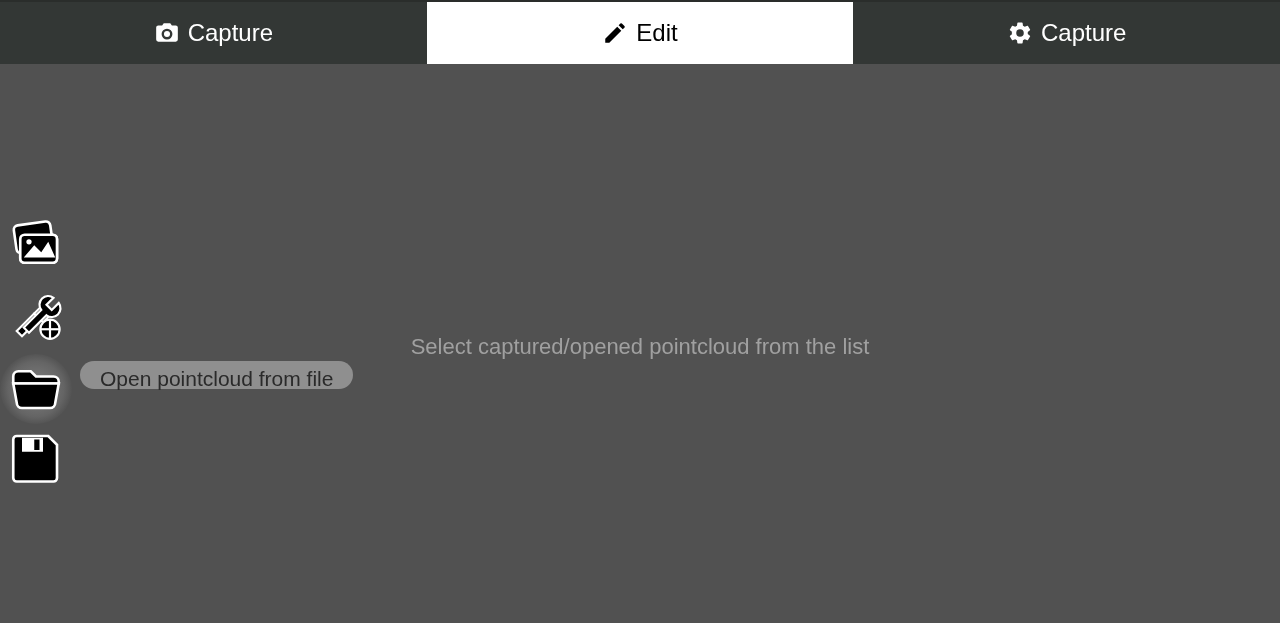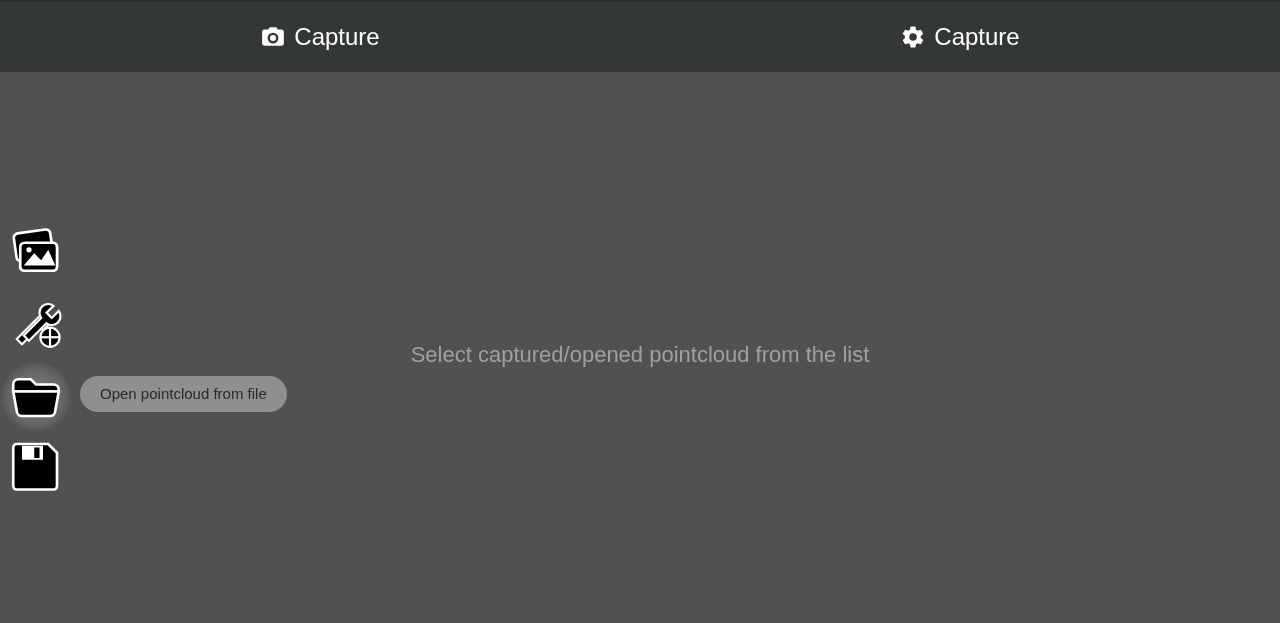--- a/index.html
+++ b/index.html
@@ -1,21 +1,21 @@
 <!DOCTYPE html>
 <html><head>
   <meta charset="utf-8">
   <style>
     * { margin:0; padding:0; box-sizing:border-box; }
     html,body { width:1280px; height:623px; background:#515151; font-family:Arial, Helvetica, sans-serif; overflow:hidden; }
 
     
     .tabs {
       display:flex;
-      height:72px;
+      height:64px;
       background:#333735;
       border-top:2px solid #2a2d2b;
     }
     .tab {
       flex:1;
       display:flex;
       align-items:center;
       justify-content:center;
       gap:8px;
       color:#ffffff;
@@ -64,44 +64,52 @@
     .tbtn svg { width:56px; height:56px; }
     .tbtn.selected {
       border-radius:50%;
       background: radial-gradient(circle at center, rgba(170,170,170,0.55) 0%, rgba(170,170,170,0.22) 55%, rgba(81,81,81,0) 73%);
     }
 
     
     .tooltip {
       position:absolute;
       left:80px;
-      top:304px;
-      height:36px;
+      top:297px;
+      height:28px;
       padding:0 20px;
       background:#8f8f8f;
       color:#2a2a2a;
-      font-size:15px;
+      font-size:21px;
       line-height:36px;
       border-radius:18px;
       white-space:nowrap;
     }
   </style>
 </head>
 <body>
 
 <div class="tabs">
   <div class="tab">
     <span class="icon">
       <svg viewBox="0 0 24 24" fill="currentColor">
           <path d="M9 3l-1.5 2H4a2 2 0 0 0-2 2v11a2 2 0 0 0 2 2h16a2 2 0 0 0 2-2V7a2 2 0 0 0-2-2h-3.5L15 3H9zm3 5a5 5 0 1 1 0 10 5 5 0 0 1 0-10zm0 2.2a2.8 2.8 0 1 0 0 5.6 2.8 2.8 0 0 0 0-5.6z"></path>
         </svg>
     </span>
     <span>Capture</span>
   </div>
 
+  <div class="tab active">
+    <span class="icon">
+      <svg viewBox="0 0 24 24" fill="currentColor">
+          <path d="M3 17.25V21h3.75L17.81 9.94l-3.75-3.75L3 17.25zM20.71 7.04a1 1 0 0 0 0-1.41L18.37 3.29a1 1 0 0 0-1.41 0l-1.59 1.59 3.75 3.75 1.59-1.59z"></path>
+        </svg>
+    </span>
+    <span>Edit</span>
+  </div>
 
   <div class="tab">
     <span class="icon">
       <svg viewBox="0 0 24 24" fill="currentColor">
           <path d="M19.14 12.94a7.49 7.49 0 0 0 .05-.94 7.49 7.49 0 0 0-.05-.94l2.03-1.58a.5.5 0 0 0 .12-.64l-1.92-3.32a.5.5 0 0 0-.6-.22l-2.39.96a7.03 7.03 0 0 0-1.62-.94l-.36-2.54a.5.5 0 0 0-.5-.42h-3.84a.5.5 0 0 0-.5.42l-.36 2.54c-.58.24-1.12.55-1.62.94l-2.39-.96a.5.5 0 0 0-.6.22L2.67 8.84a.5.5 0 0 0 .12.64l2.03 1.58c-.3.31-.5.63-.5.94s.2.63.5.94l-2.03 1.58a.5.5 0 0 0-.12.64l1.92 3.32c.13.22.39.31.6.22l2.39-.96c.5.39 1.04.7 1.62.94l.36 2.54c.4.24.25.42.5.42h3.84c.25 0 .46-.18.5-.42l.36-2.54c.58-.24 1.12-.55 1.62-.94l2.39.96c.21.09.47 0 .6-.22l1.92-3.32a.5.5 0 0 0-.12-.64l-2.03-1.58zM12 15.5A3.5 3.5 0 1 1 12 8.5a3.5 3.5 0 0 1 0 7z"></path>
         </svg>
     </span>
     <span>Capture</span>
   </div>
 </div>

